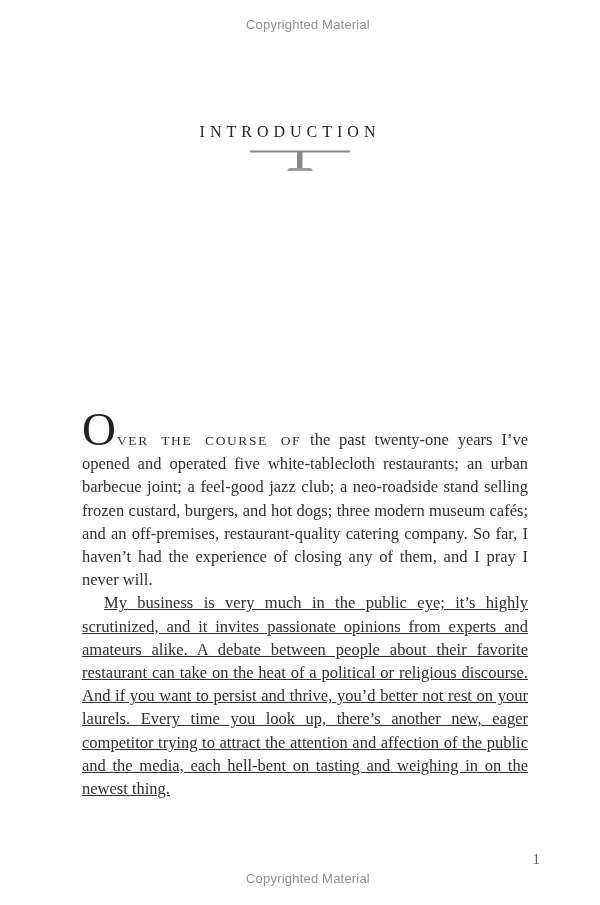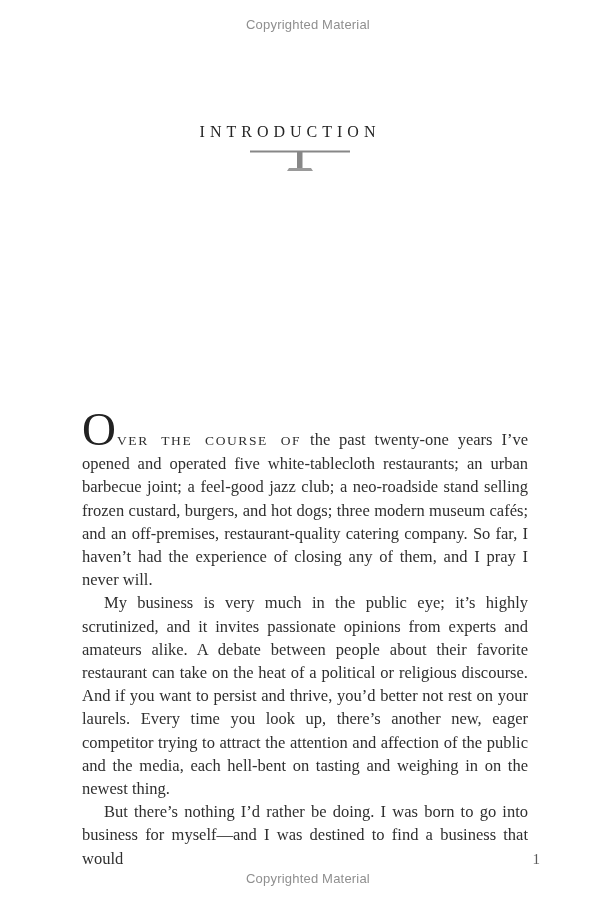--- a/index.html
+++ b/index.html
@@ -58,21 +58,21 @@
     top: 428px;
     left: 82px;
     width: 446px;
     font-family: "Liberation Serif", serif;
     font-size: 16.5px;
     line-height: 23.2px;
     color: #2f2f2f;
     text-align: justify;
   }
   .body-block p { margin: 0; }
-  .body-block p.indent { text-indent: 22px; }
+  .body-block p.indent { text-indent: 22px; text-decoration: underline; }
 
   .initial-cap {
     font-size: 47px;
     line-height: 0;
     letter-spacing: 1px;
     color: #222222;
   }
   .lead-caps {
     font-size: 13.5px;
     letter-spacing: 1.6px;
@@ -103,18 +103,17 @@
   <svg width="100" height="26" viewBox="0 0 100 26" aria-hidden="true">
     <line x1="0" y1="2.5" x2="100" y2="2.5" stroke="#878787" stroke-width="2"></line>
     <rect x="47" y="2.5" width="5.5" height="16.5" fill="#878787"></rect>
     <path d="M 39 19 L 61 19 L 63 22 L 37 22 Z" fill="#9a9a9a"></path>
   </svg>
 </div>
 
 <div class="body-block">
   <p><span class="initial-cap">O</span><span class="lead-caps">VER THE COURSE OF</span><span> the past twenty-one years I’ve opened and operated five white-tablecloth restaurants; an urban barbecue joint; a feel-good jazz club; a neo-roadside stand selling frozen custard, burgers, and hot dogs; three modern museum cafés; and an off-premises, restaurant-quality catering company. So far, I haven’t had the experience of closing any of them, and I pray I never will.</span></p>
   <p class="indent">My business is very much in the public eye; it’s highly scrutinized, and it invites passionate opinions from experts and amateurs alike. A debate between people about their favorite restaurant can take on the heat of a political or religious discourse. And if you want to persist and thrive, you’d better not rest on your laurels. Every time you look up, there’s another new, eager competitor trying to attract the attention and affection of the public and the media, each hell-bent on tasting and weighing in on the newest thing.</p>
-  <p class="indent">But there’s nothing I’d rather be doing. I was born to go into business for myself—and I was destined to find a business that would</p>
 </div>
 
 <div class="page-number">1</div>
 
 <div class="copyright bottom">Copyrighted Material</div>
 
 </body></html>

